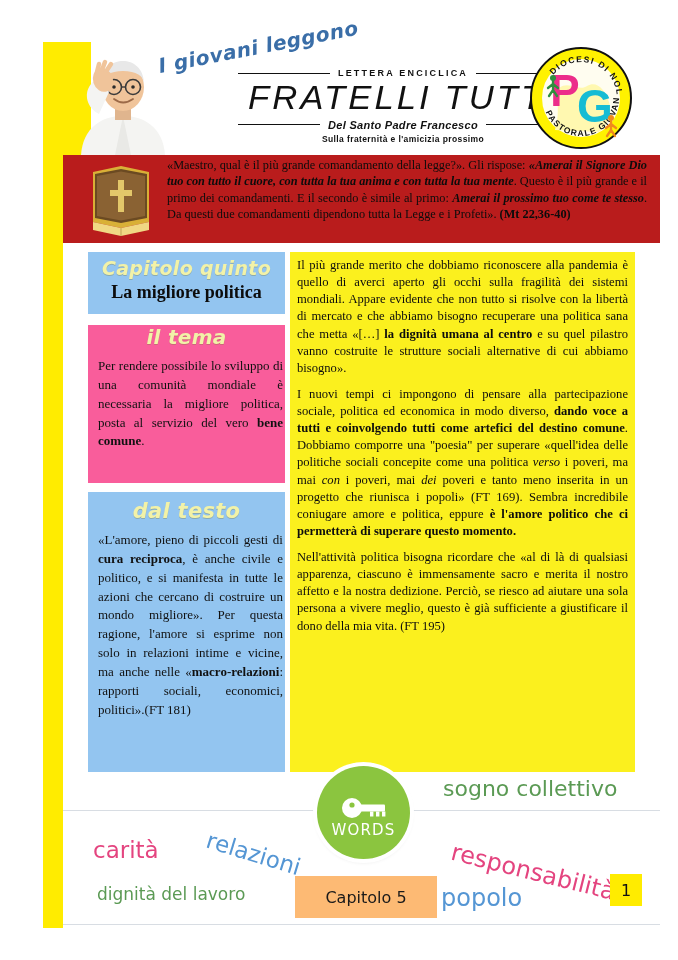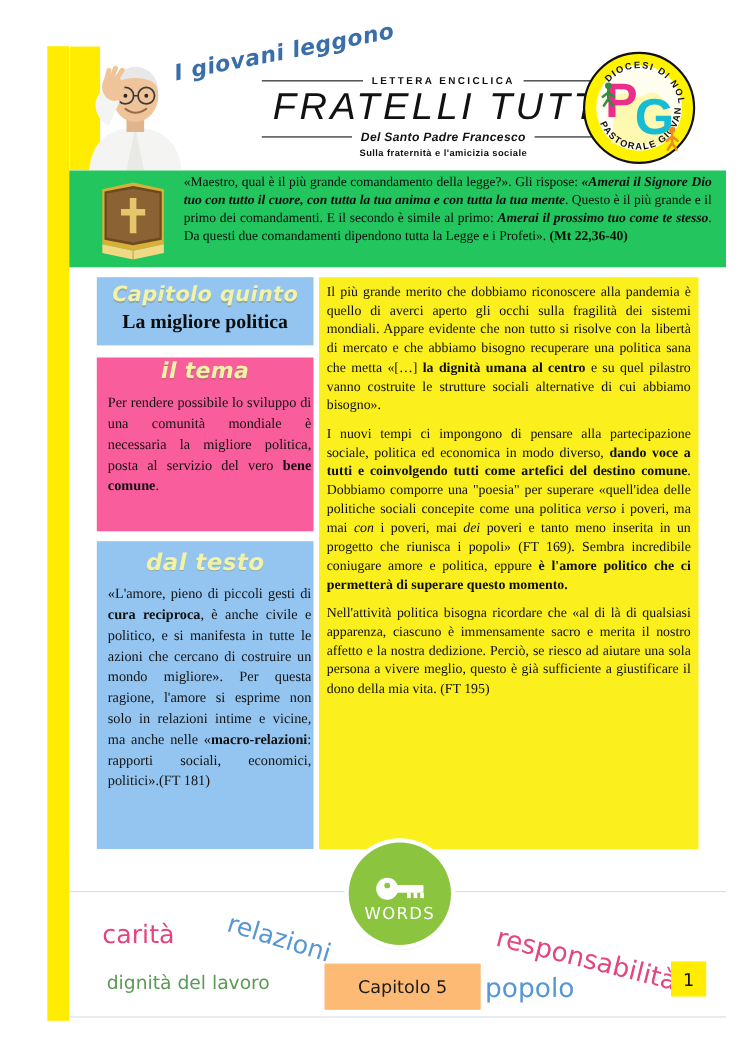--- a/index.html
+++ b/index.html
@@ -31,21 +31,21 @@
   .ttl-sub{display:flex;align-items:center;justify-content:center;gap:8px;margin-top:3px;
     font-family:"Liberation Sans",sans-serif;font-size:11px;font-weight:bold;font-style:italic;
     color:#111;letter-spacing:.3px;}
   .ttl-sub .rule{flex:1;height:1px;background:#111;}
   .ttl-sub2{font-family:"Liberation Sans",sans-serif;font-size:8.5px;font-weight:bold;
     color:#111;letter-spacing:.4px;margin-top:3px;}
 
   .logo{position:absolute;left:462px;top:2px;width:112px;height:108px;}
 
   
-  .scripture{position:absolute;left:63px;top:155px;width:597px;height:88px;background:#22c55e;}
+  .scripture{position:absolute;left:63px;top:155px;width:597px;height:88px;background:#b91c1c;}
   .bible{position:absolute;left:22px;top:5px;width:72px;height:76px;}
   .scripture-text{position:absolute;left:104px;top:2px;width:480px;font-size:12.3px;
     line-height:1.33;color:#0c0c0c;text-align:justify;}
   .scripture-text b{font-weight:bold;}
   .scripture-text .bi{font-weight:bold;font-style:italic;}
 
   
   .panel{position:absolute;left:88px;width:197px;}
   .p-cap{top:252px;height:62px;background:#93c5f0;}
   .p-tema{top:325px;height:158px;background:#f95d9b;}
@@ -146,21 +146,21 @@
         <span class="rule"></span>
         <span>LETTERA ENCICLICA</span>
         <span class="rule"></span>
       </div>
       <div class="ttl-main">FRATELLI TUTTI</div>
       <div class="ttl-sub">
         <span class="rule"></span>
         <span>Del Santo Padre Francesco</span>
         <span class="rule"></span>
       </div>
-      <div class="ttl-sub2">Sulla fraternità e l'amicizia sociale</div>
+      <div class="ttl-sub2">Sulla fraternità e l'amicizia prossimo</div>
     </div>
 
     <svg class="logo" viewBox="0 0 112 108">
       <circle cx="56" cy="54" r="50" fill="#fff200" stroke="#111" stroke-width="2"></circle>
       <circle cx="56" cy="54" r="39" fill="#fffdf0"></circle>
       <path d="M30 86 C36 66 30 56 34 44 C44 36 54 48 62 42 C72 36 80 46 84 58 C88 72 80 84 74 88 Z" fill="#fff8b0"></path>
       <path id="arcTop" d="M20 54 A36 36 0 0 1 92 54" fill="none"></path>
       <path id="arcBot" d="M18 54 A38 38 0 0 0 94 54" fill="none"></path>
       <text font-family="Liberation Sans, sans-serif" font-size="8.5" font-weight="bold" fill="#111" letter-spacing="1.4">
         <textPath href="#arcTop" startOffset="22%">DIOCESI DI NOLA</textPath>
@@ -232,20 +232,21 @@
         <rect x="29" y="15.5" width="3.4" height="5" fill="#ffffff"></rect>
         <rect x="35" y="15.5" width="3.4" height="5" fill="#ffffff"></rect>
         <rect x="41" y="15.5" width="3.4" height="5" fill="#ffffff"></rect>
       </svg>
       <div class="wlabel">WORDS</div>
     </div>
 
     <div class="tag t-carita" style="color: rgb(228, 68, 127);">carità</div>
     <div class="tag t-relazioni" style="color: rgb(85, 150, 212);">relazioni</div>
     <div class="tag t-dignita" style="color: rgb(91, 154, 84);">dignità del lavoro</div>
+    <div class="tag t-sogno" style="color: rgb(91, 154, 84);">sogno collettivo</div>
     <div class="tag t-resp" style="color: rgb(228, 68, 127);">responsabilità</div>
     <div class="tag t-popolo" style="color: rgb(85, 150, 212);">popolo</div>
 
     <div class="chip">
       <span>Capitolo 5</span>
     </div>
 
     <div class="pagebox">
       <span>1</span>
     </div>

